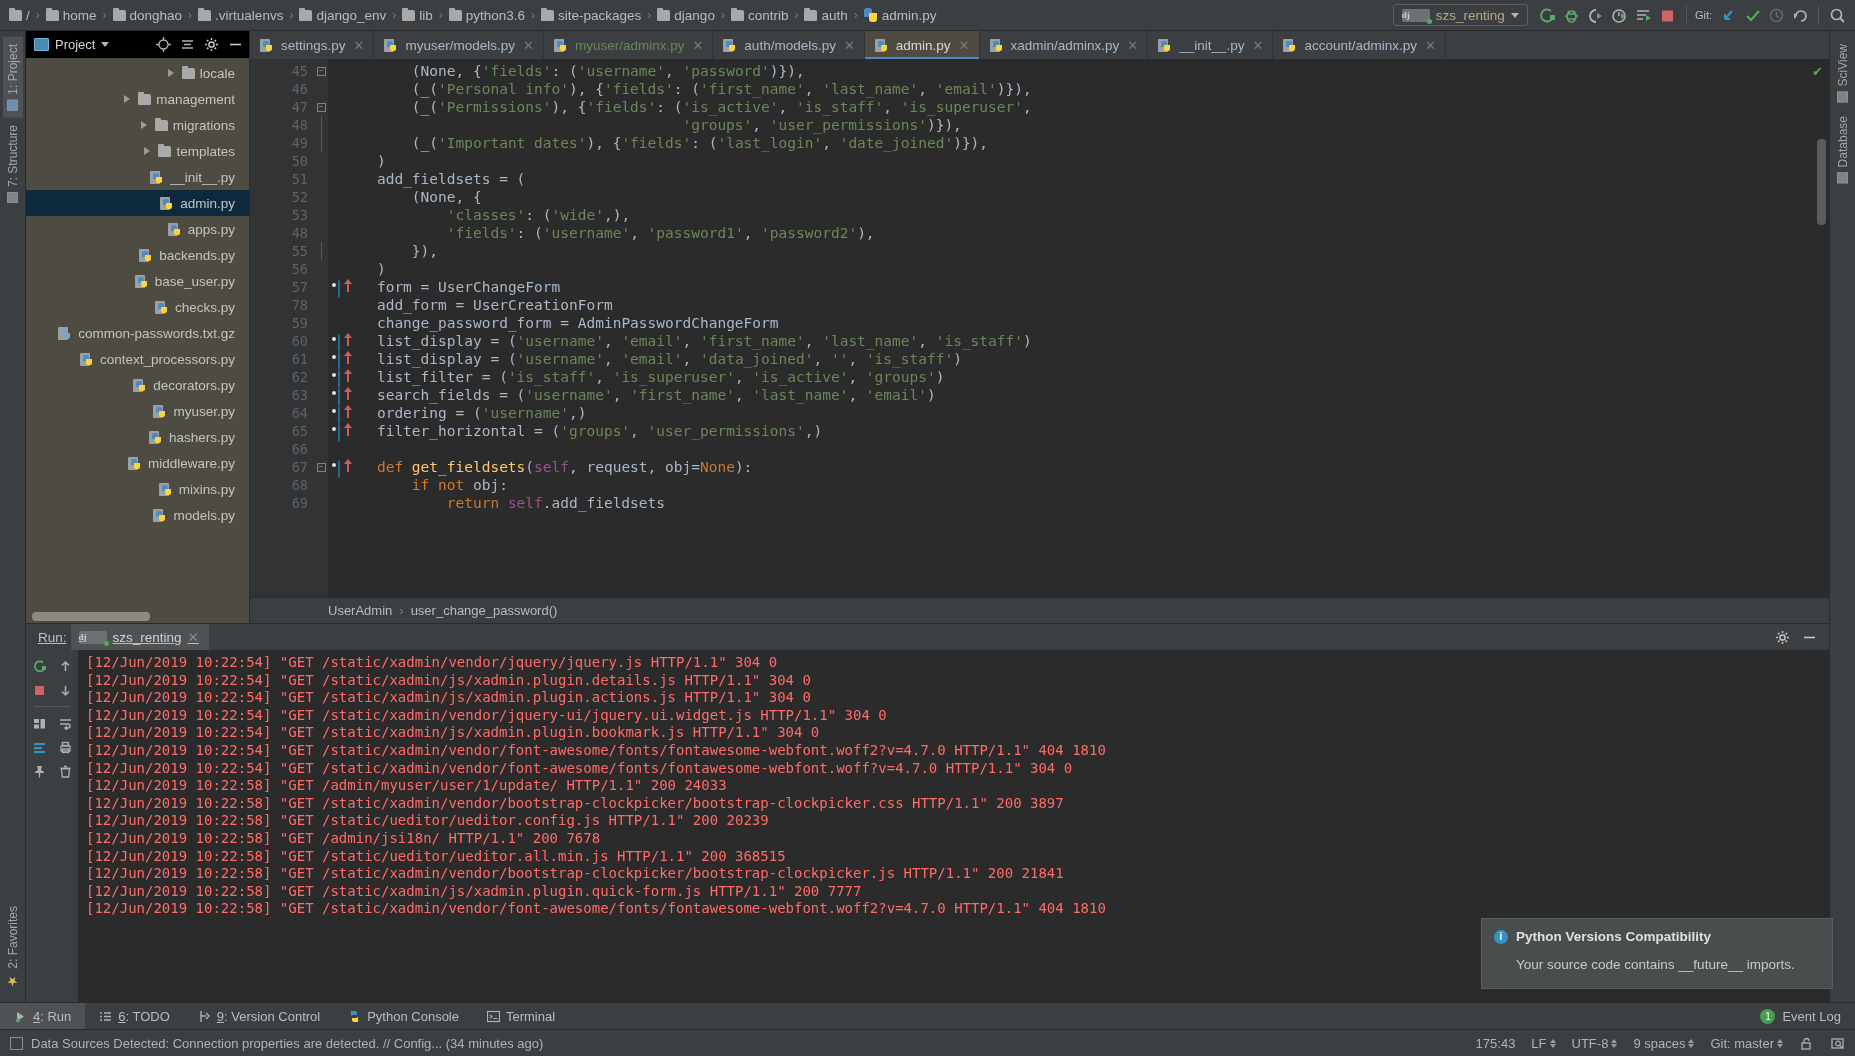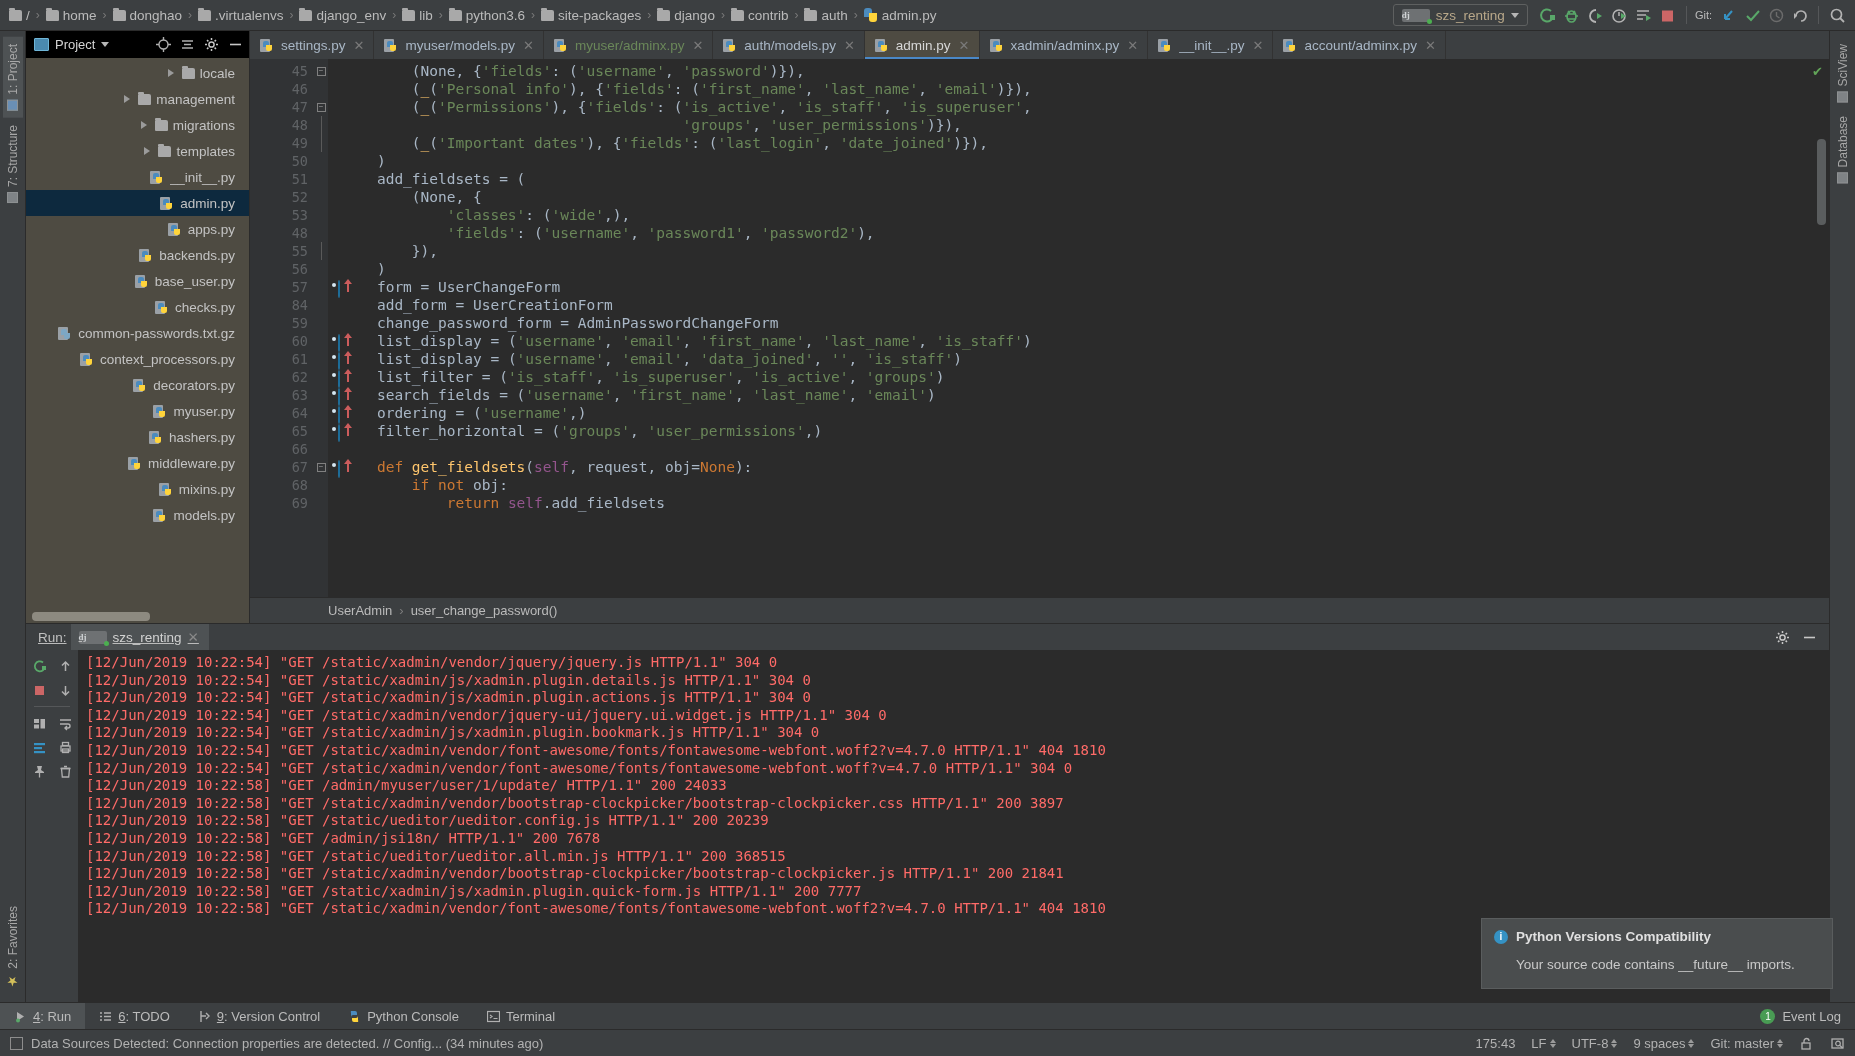--- a/index.html
+++ b/index.html
@@ -619,21 +619,21 @@
                 <div class="ln">48</div>
                 <div class="ln">49</div>
                 <div class="ln">50</div>
                 <div class="ln">51</div>
                 <div class="ln">52</div>
                 <div class="ln">53</div>
                 <div class="ln">48</div>
                 <div class="ln">55</div>
                 <div class="ln">56</div>
                 <div class="ln">57<span class="gmark"><span class="circ"></span></span><span class="garrow"></span></div>
-                <div class="ln">84</div>
+                <div class="ln">78</div>
                 <div class="ln">59</div>
                 <div class="ln">60<span class="gmark"><span class="circ"></span></span><span class="garrow"></span></div>
                 <div class="ln">61<span class="gmark"><span class="circ"></span></span><span class="garrow"></span></div>
                 <div class="ln">62<span class="gmark"><span class="circ"></span></span><span class="garrow"></span></div>
                 <div class="ln">63<span class="gmark"><span class="circ"></span></span><span class="garrow"></span></div>
                 <div class="ln">64<span class="gmark"><span class="circ"></span></span><span class="garrow"></span></div>
                 <div class="ln">65<span class="gmark"><span class="circ"></span></span><span class="garrow"></span></div>
                 <div class="ln">66</div>
                 <div class="ln">67<span class="gmark"><span class="circ"></span></span><span class="garrow"></span></div>
                 <div class="ln">68</div>

